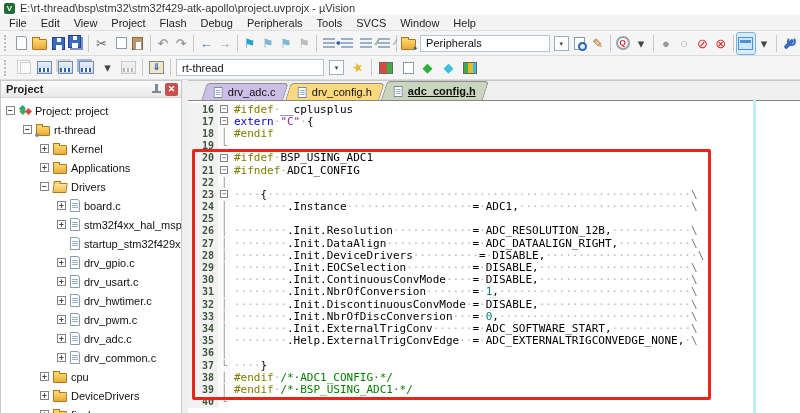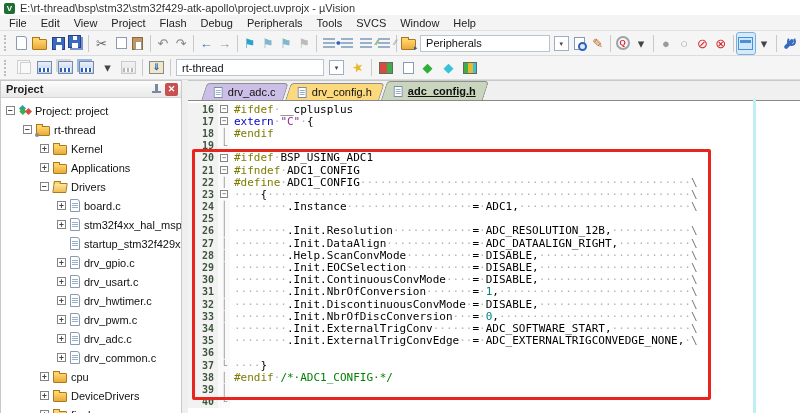--- a/index.html
+++ b/index.html
@@ -440,21 +440,20 @@
         <div class="cl">
           <span class="num">21</span>
           <span class="fold">
             <span class="fbox">−</span>
           </span>
           <span class="ct"><span class="k">#ifndef</span><span class="w">·</span><span class="i">ADC1_CONFIG</span></span>
         </div>
         <div class="cl">
           <span class="num">22</span>
           <span class="fold">│</span>
-          <span class="ct"><span class="k">#define</span><span class="w">·</span><span class="i">ADC1_CONFIG</span><span class="w">··················································</span><span class="x">\</span></span>
         </div>
         <div class="cl">
           <span class="num">23</span>
           <span class="fold">
             <span class="fbox">−</span>
           </span>
           <span class="ct"><span class="w">····</span><span class="i">{</span><span class="w">································································</span><span class="x">\</span></span>
         </div>
         <div class="cl">
           <span class="num">24</span>
@@ -471,21 +470,21 @@
           <span class="ct"><span class="w">········</span><span class="i">.Init.Resolution</span><span class="w">············</span><span class="i">=</span><span class="w">·</span><span class="i">ADC_RESOLUTION_12B,</span><span class="w">············</span><span class="x">\</span></span>
         </div>
         <div class="cl">
           <span class="num">27</span>
           <span class="fold">│</span>
           <span class="ct"><span class="w">········</span><span class="i">.Init.DataAlign</span><span class="w">·············</span><span class="i">=</span><span class="w">·</span><span class="i">ADC_DATAALIGN_RIGHT,</span><span class="w">···········</span><span class="x">\</span></span>
         </div>
         <div class="cl">
           <span class="num">28</span>
           <span class="fold">│</span>
-          <span class="ct"><span class="w">········</span><span class="i">.Help.ScanConvMode</span><span class="w">··········</span><span class="i">=</span><span class="w">·</span><span class="i">DISABLE,</span><span class="w">·······················</span><span class="x">\</span></span>
+          <span class="ct"><span class="w">········</span><span class="i">.Init.DeviceDrivers</span><span class="w">··········</span><span class="i">=</span><span class="w">·</span><span class="i">DISABLE,</span><span class="w">·······················</span><span class="x">\</span></span>
         </div>
         <div class="cl">
           <span class="num">29</span>
           <span class="fold">│</span>
           <span class="ct"><span class="w">········</span><span class="i">.Init.EOCSelection</span><span class="w">··········</span><span class="i">=</span><span class="w">·</span><span class="i">DISABLE,</span><span class="w">·······················</span><span class="x">\</span></span>
         </div>
         <div class="cl">
           <span class="num">30</span>
           <span class="fold">│</span>
           <span class="ct"><span class="w">········</span><span class="i">.Init.ContinuousConvMode</span><span class="w">····</span><span class="i">=</span><span class="w">·</span><span class="i">DISABLE,</span><span class="w">·······················</span><span class="x">\</span></span>
@@ -506,39 +505,40 @@
           <span class="ct"><span class="w">········</span><span class="i">.Init.NbrOfDiscConversion</span><span class="w">···</span><span class="i">=</span><span class="w">·</span><span class="n">0</span><span class="i">,</span><span class="w">·····························</span><span class="x">\</span></span>
         </div>
         <div class="cl">
           <span class="num">34</span>
           <span class="fold">│</span>
           <span class="ct"><span class="w">········</span><span class="i">.Init.ExternalTrigConv</span><span class="w">······</span><span class="i">=</span><span class="w">·</span><span class="i">ADC_SOFTWARE_START,</span><span class="w">············</span><span class="x">\</span></span>
         </div>
         <div class="cl">
           <span class="num">35</span>
           <span class="fold">│</span>
-          <span class="ct"><span class="w">········</span><span class="i">.Init.ExternalTrigConvEdge</span><span class="w">··</span><span class="i">=</span><span class="w">·</span><span class="i">ADC_EXTERNALTRIGCONVEDGE_NONE,</span><span class="w">·</span><span class="x">\</span></span>
+          <span class="ct"><span class="w">········</span><span class="i">.Help.ExternalTrigConvEdge</span><span class="w">··</span><span class="i">=</span><span class="w">·</span><span class="i">ADC_EXTERNALTRIGCONVEDGE_NONE,</span><span class="w">·</span><span class="x">\</span></span>
         </div>
         <div class="cl">
           <span class="num">36</span>
           <span class="fold">│</span>
         </div>
         <div class="cl">
           <span class="num">37</span>
           <span class="fold">└</span>
           <span class="ct"><span class="w">····</span><span class="i">}</span></span>
         </div>
         <div class="cl">
           <span class="num">38</span>
           <span class="fold">│</span>
           <span class="ct"><span class="k">#endif</span><span class="w">·</span><span class="c">/*·ADC1_CONFIG·*/</span></span>
         </div>
         <div class="cl">
           <span class="num">39</span>
           <span class="fold">│</span>
+          <span class="ct"><span class="k">#endif</span><span class="w">·</span><span class="c">/*·BSP_USING_ADC1·*/</span></span>
         </div>
         <div class="cl">
           <span class="num">40</span>
           <span class="fold">└</span>
           <span class="ct"></span>
         </div>
       </div>
   </div>
 </div>
 

